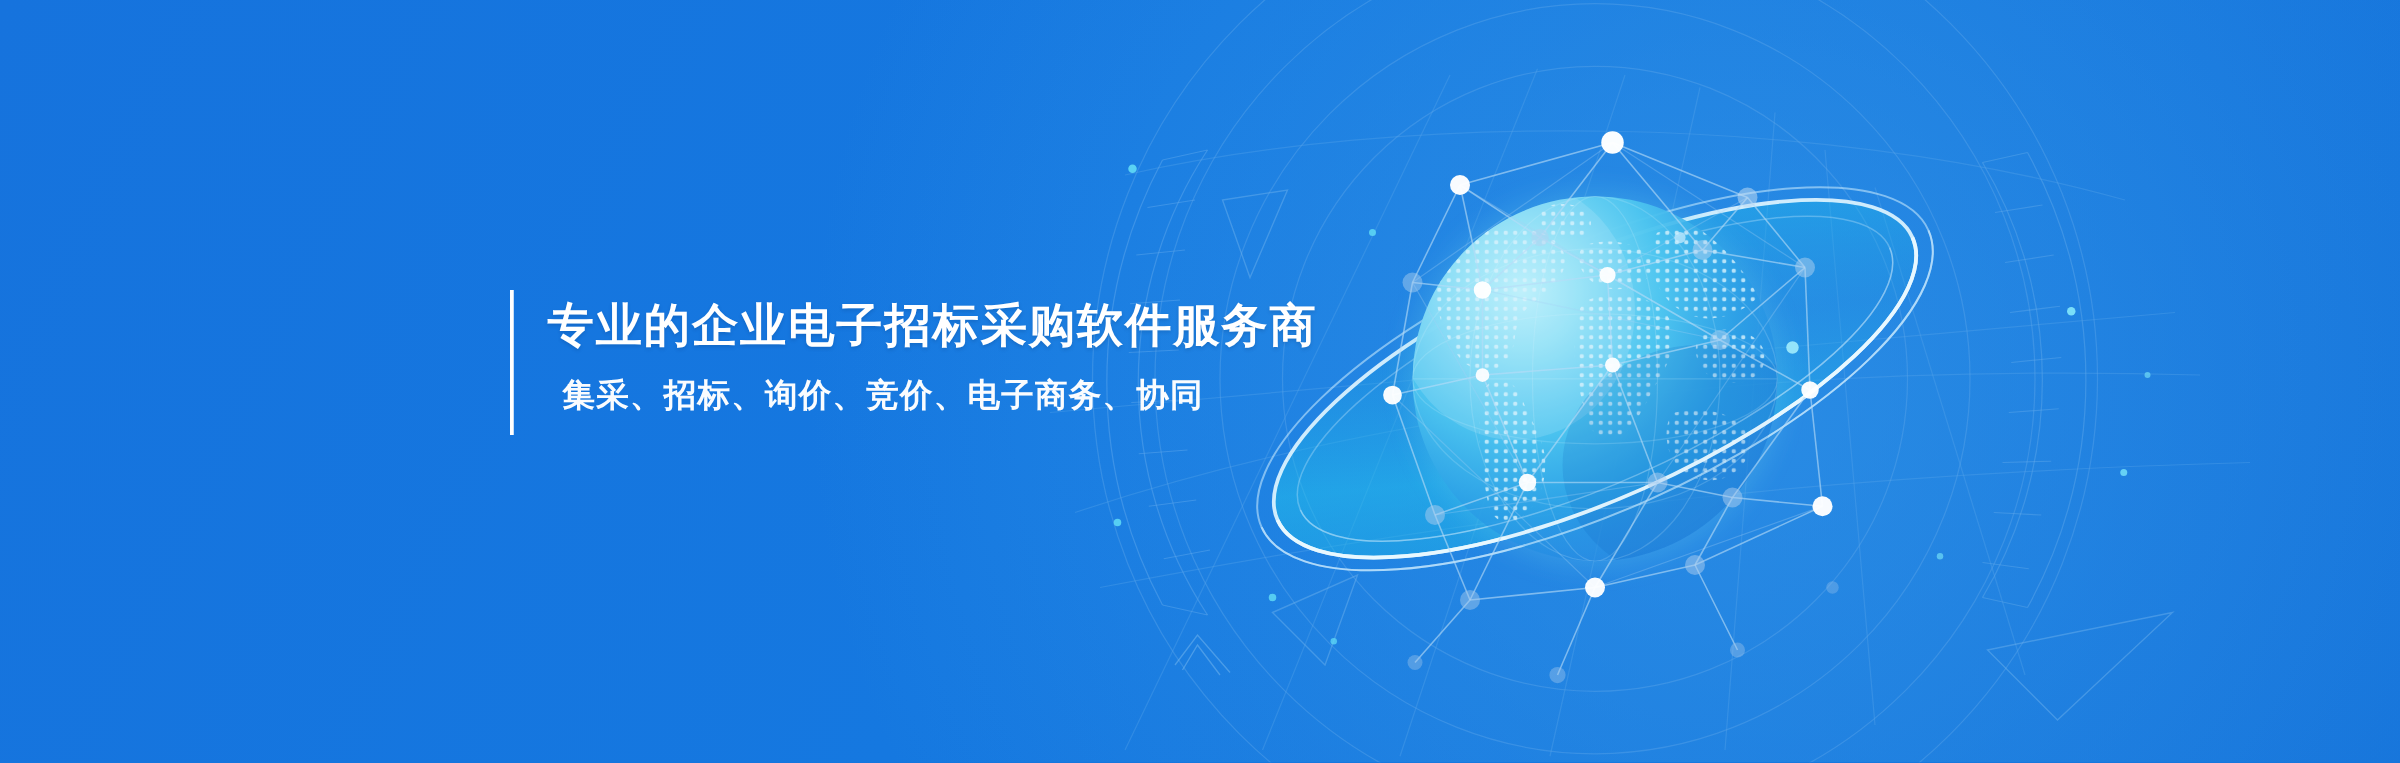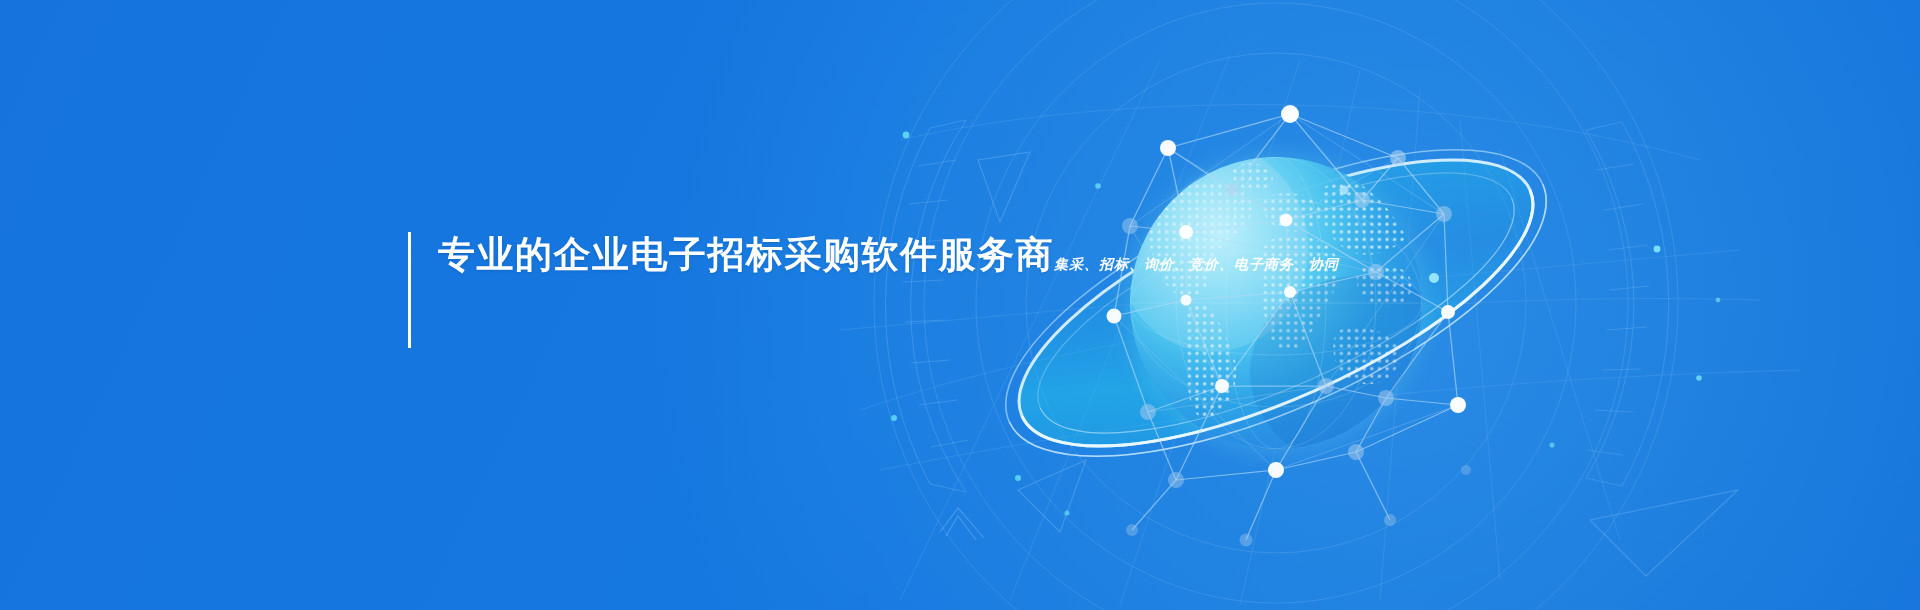--- a/index.html
+++ b/index.html
@@ -29,43 +29,43 @@
   }
   .copy {
     position: absolute;
     left: 408px;
     top: 232px;
     height: 116px;
     padding-left: 27px;
     border-left: 3px solid #ffffff;
     box-sizing: border-box;
     display: flex;
-    justify-content: flex-end;
+    flex-direction: column;
+    justify-content: center;
   }
   .headline {
     color: #ffffff;
     font-size: 37px;
     font-weight: bold;
     line-height: 46px;
     letter-spacing: 1.5px;
     white-space: nowrap;
     margin: 0;
     text-shadow: 0 1px 3px rgba(0,40,90,0.18);
   }
   .subline {
     color: #ffffff;
-    font-size: 14px;
+    font-size: 26px;
     font-weight: bold;
     line-height: 28px;
     letter-spacing: 1px;
     white-space: nowrap;
-    margin: 0;
+    margin: 12px;
     margin-top: 18px;
     opacity: 0.98;
-    font-style: italic;
   }
 </style>
 </head>
 <body>
 
 <div class="banner">
 
   <svg class="graphic" viewBox="0 0 1920 610" preserveAspectRatio="none" xmlns="http://www.w3.org/2000/svg">
     <defs>
 

